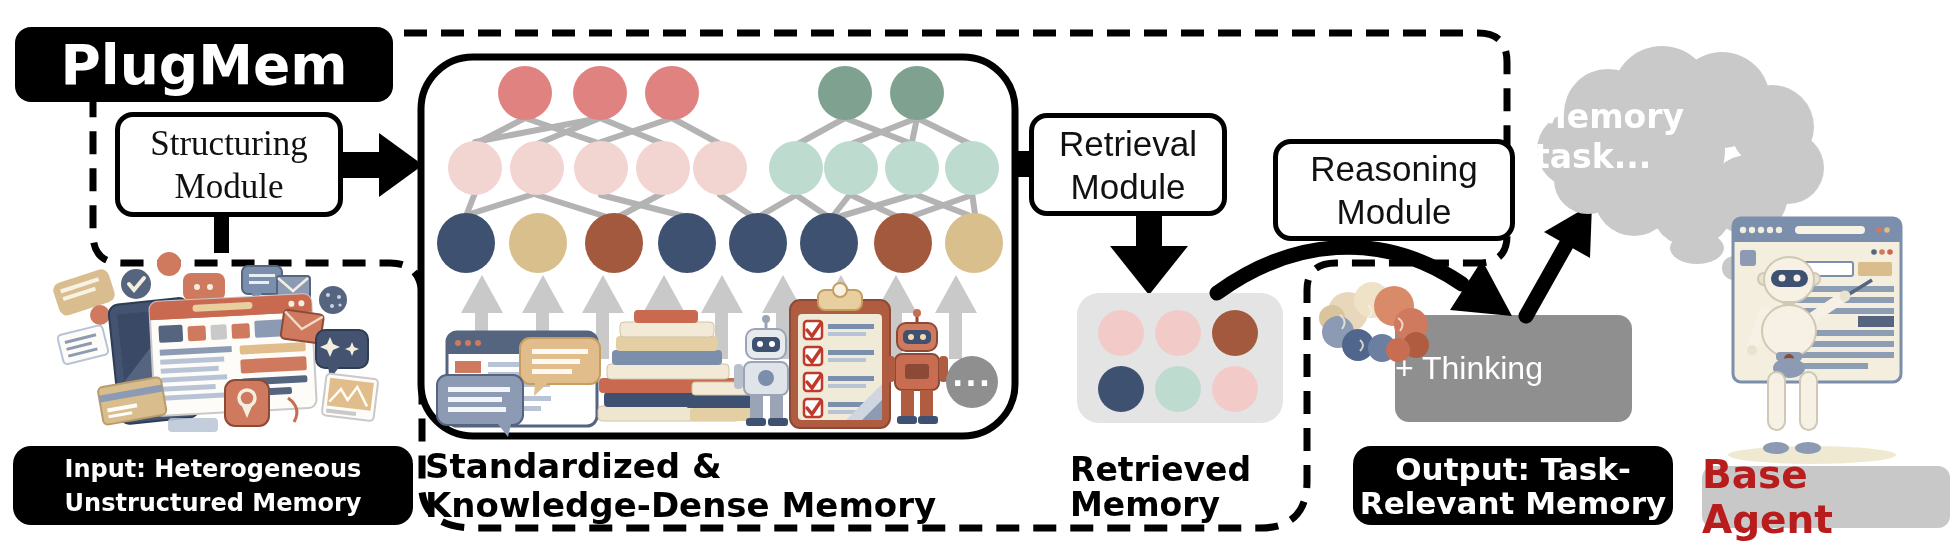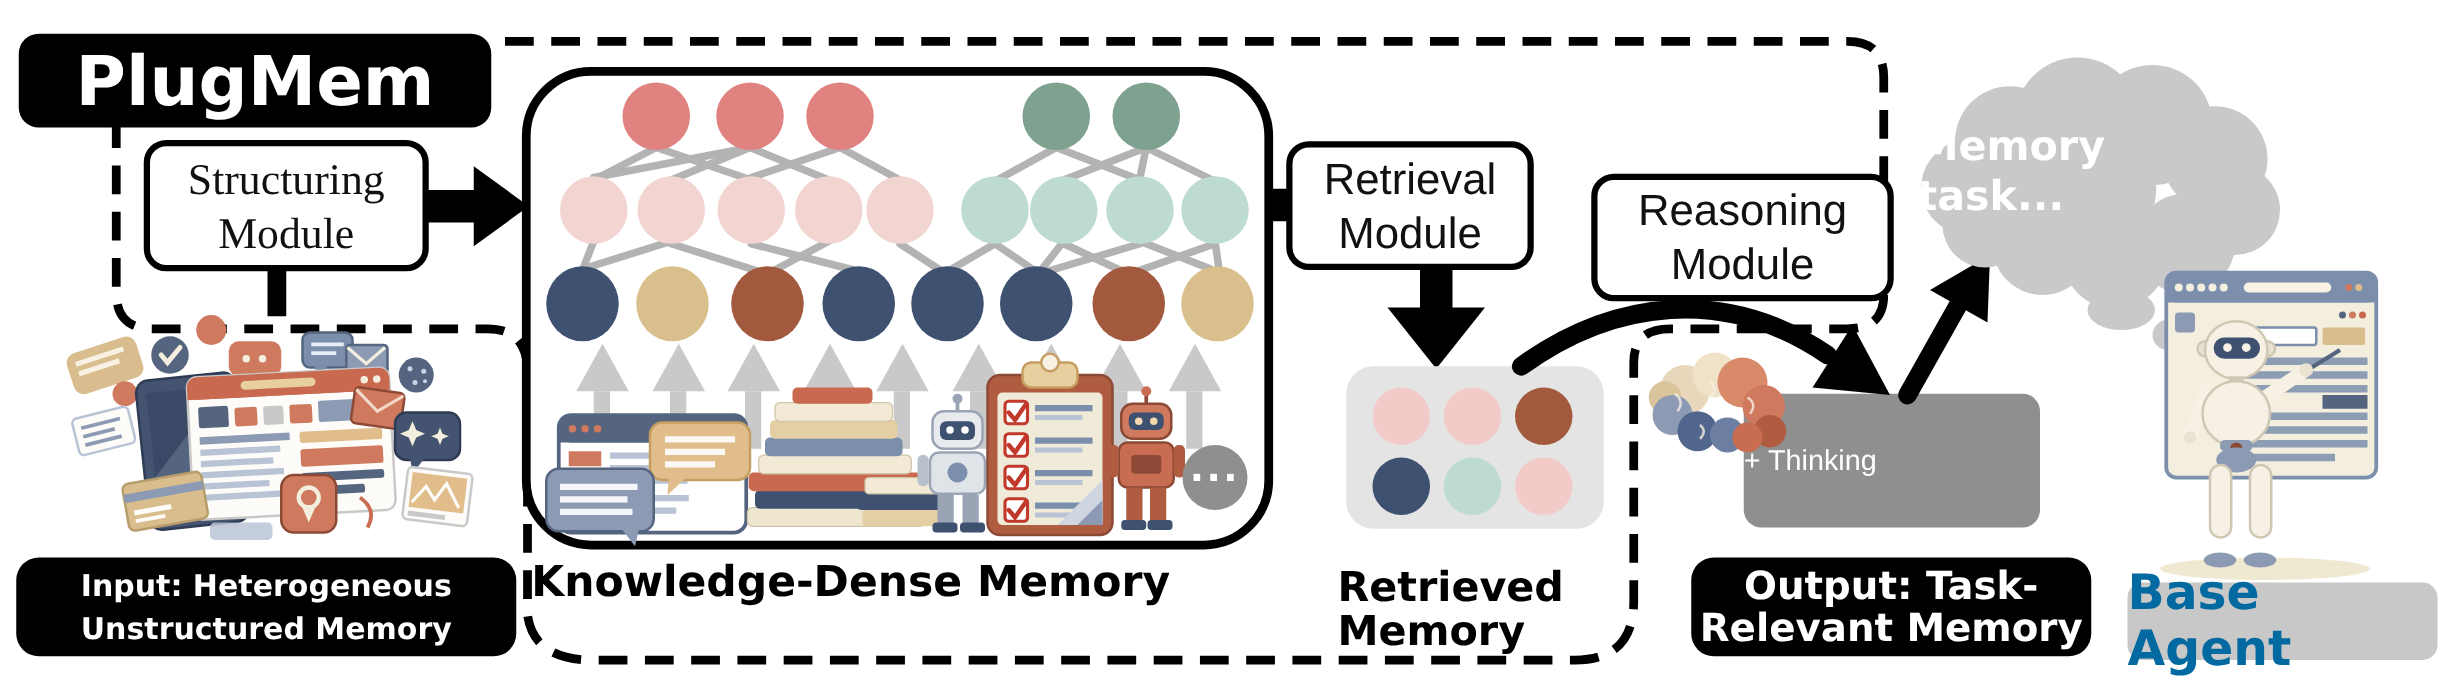--- a/index.html
+++ b/index.html
@@ -440,49 +440,50 @@
   <span>Retrieval</span>
   <span>Module</span>
 </div>
 
 <div class="abs module-box" style="left:1247px;top:139px;width:232px;height:92px;font-size:35px;line-height:43px;margin-left:26px;">
   <span>Reasoning</span>
   <span>Module</span>
 </div>
 
 <div class="abs plain-label heavy center-col" style="left:425px;top:447px;width:540px;font-size:34px;line-height:39px;">
+  <span>Standardized &amp;</span>
   <span>Knowledge-Dense Memory</span>
 </div>
 
 <div class="abs pill-black heavy" style="left:13px;top:446px;width:400px;height:79px;font-size:24px;line-height:34px;border-radius:18px;">
   <span>Input: Heterogeneous</span>
   <span>Unstructured Memory</span>
 </div>
 
 <div class="abs plain-label heavy center-col" style="left:1070px;top:452px;width:220px;font-size:33px;line-height:35px;">
   <span>Retrieved</span>
   <span>Memory</span>
 </div>
 
 <div class="abs pill-black heavy" style="left:1353px;top:446px;width:320px;height:79px;font-size:31px;line-height:34px;border-radius:18px;">
   <span>Output: Task-</span>
   <span>Relevant Memory</span>
 </div>
 
-<div class="abs center-col" style="left:1395px;top:315px;width:237px;height:107px;color:#fff;font-size:23px;line-height:41px;">
+<div class="abs center-col" style="left:1395px;top:315px;width:237px;height:107px;color:#fff;font-size:32px;line-height:41px;">
   <span>+ Thinking</span>
 </div>
 
 <div class="abs heavy center-col" style="left:1534px;top:97px;width:260px;color:#fff;font-size:33px;line-height:40px;">
   <span>Memory</span>
   <span>task...</span>
 </div>
 
 <div class="abs heavy" style="left:1702px;top:466px;width:248px;height:62px;background:#c8c8c8;border-radius:12px;
-            color:#0369a1;font-size:39px;display:flex;align-items:center;justify-content:center;">
+            color:#b91c1c;font-size:39px;display:flex;align-items:center;justify-content:center;">
   <span>Base Agent</span>
 </div>
 
 <div class="abs heavy" style="left:946px;top:356px;width:52px;height:52px;border-radius:50%;background:#8f8f8f;color:#fff;
             font-size:30px;letter-spacing:2px;display:flex;align-items:center;justify-content:center;
             padding-bottom:14px;box-sizing:border-box;">
   <span>...</span>
 </div>
 
 </div>

